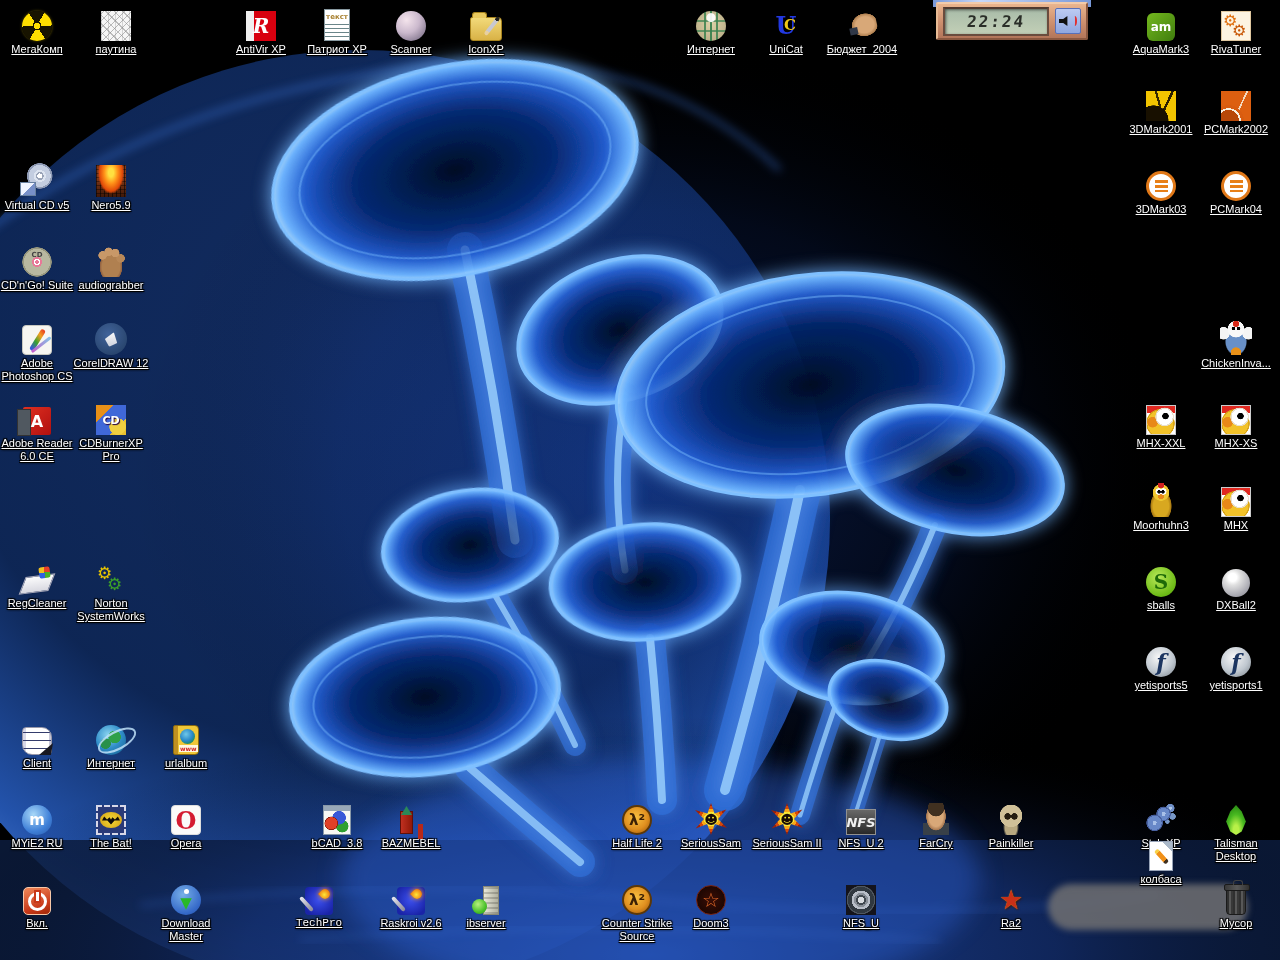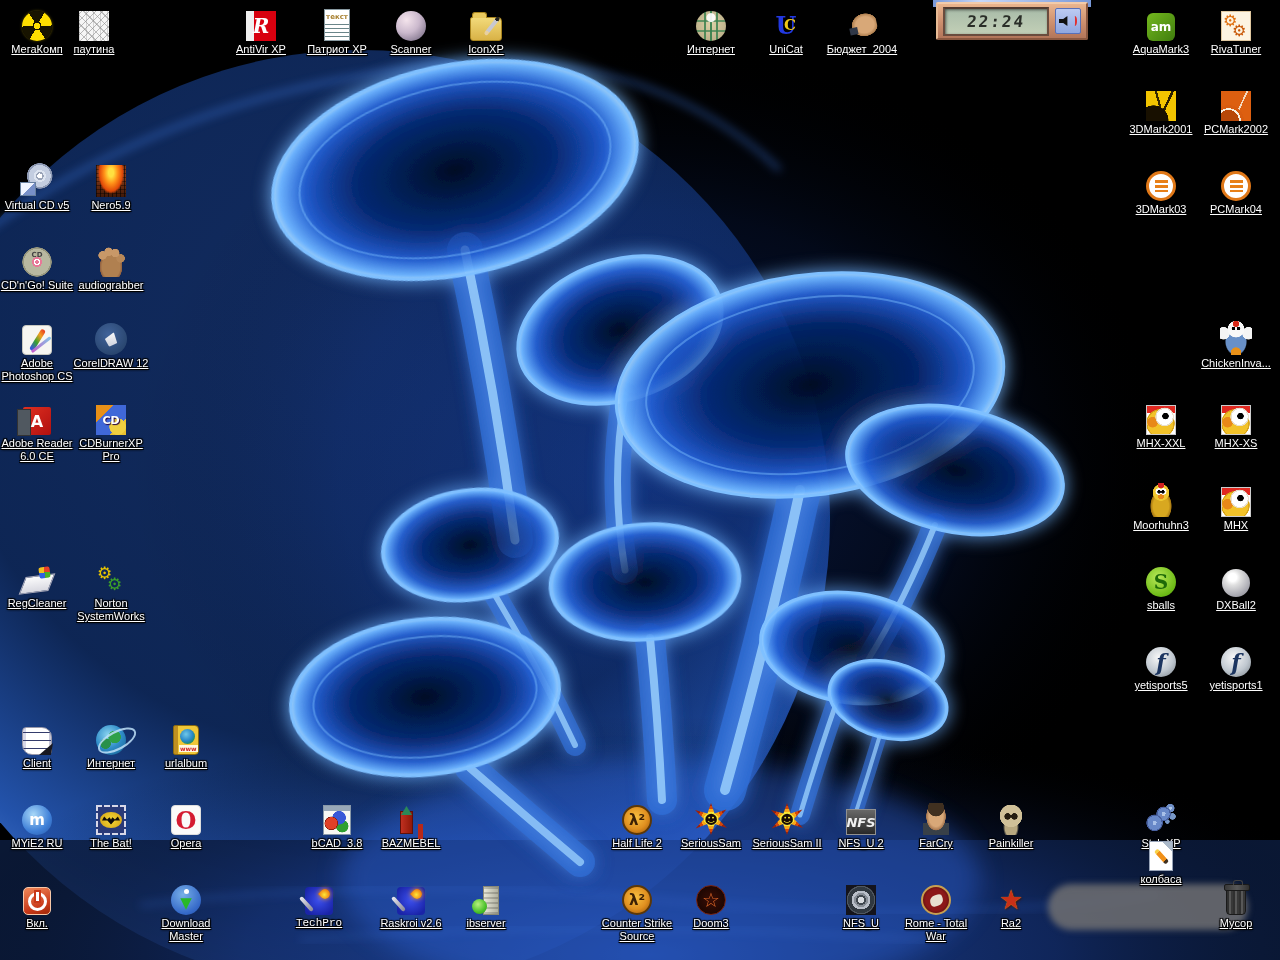--- a/index.html
+++ b/index.html
@@ -311,21 +311,21 @@
     </div>
   </div>
 
   <div class="icon-layer" id="icons">
       <div class="desk-icon" style="left: -2px; top: 4px;">
         <div class="ic-slot">
           <div class="ic i-radiation"></div>
         </div>
         <div class="ic-label">МегаКомп</div>
       </div>
-      <div class="desk-icon" style="left: 55px; top: 4px; text-decoration: underline;">
+      <div class="desk-icon" style="left: 77px; top: 4px; text-decoration: underline;">
         <div class="ic-slot">
           <div class="ic i-web"></div>
         </div>
         <div class="ic-label">паутина</div>
       </div>
       <div class="desk-icon" style="left: 222px; top: 4px;">
         <div class="ic-slot">
           <div class="ic i-antivir">
             <span class="g">R</span>
           </div>
@@ -635,20 +635,26 @@
           <div class="ic i-skull"></div>
         </div>
         <div class="ic-label">Painkiller</div>
       </div>
       <div class="desk-icon" style="left: 1122px; top: 798px;">
         <div class="ic-slot">
           <div class="ic i-bubbles"></div>
         </div>
         <div class="ic-label">StyleXP</div>
       </div>
+      <div class="desk-icon" style="left: 1197px; top: 798px;">
+        <div class="ic-slot">
+          <div class="ic i-leaf"></div>
+        </div>
+        <div class="ic-label">Talisman Desktop</div>
+      </div>
       <div class="desk-icon" style="left: -2px; top: 878px;">
         <div class="ic-slot">
           <div class="ic i-power"></div>
         </div>
         <div class="ic-label">Вкл.</div>
       </div>
       <div class="desk-icon" style="left: 147px; top: 878px;">
         <div class="ic-slot">
           <div class="ic i-dm">
             <span class="g">▼</span>
@@ -689,26 +695,20 @@
           </div>
         </div>
         <div class="ic-label">Doom3</div>
       </div>
       <div class="desk-icon" style="left: 822px; top: 878px;">
         <div class="ic-slot">
           <div class="ic i-disc"></div>
         </div>
         <div class="ic-label">NFS_U</div>
       </div>
-      <div class="desk-icon" style="left: 897px; top: 878px;">
-        <div class="ic-slot">
-          <div class="ic i-rome"></div>
-        </div>
-        <div class="ic-label">Rome - Total War</div>
-      </div>
       <div class="desk-icon" style="left: 972px; top: 878px;">
         <div class="ic-slot">
           <div class="ic i-star-red">
             <span class="g">★</span>
           </div>
         </div>
         <div class="ic-label">Ra2</div>
       </div>
       <div class="desk-icon" style="left: 1122px; top: 834px;">
         <div class="ic-slot">

